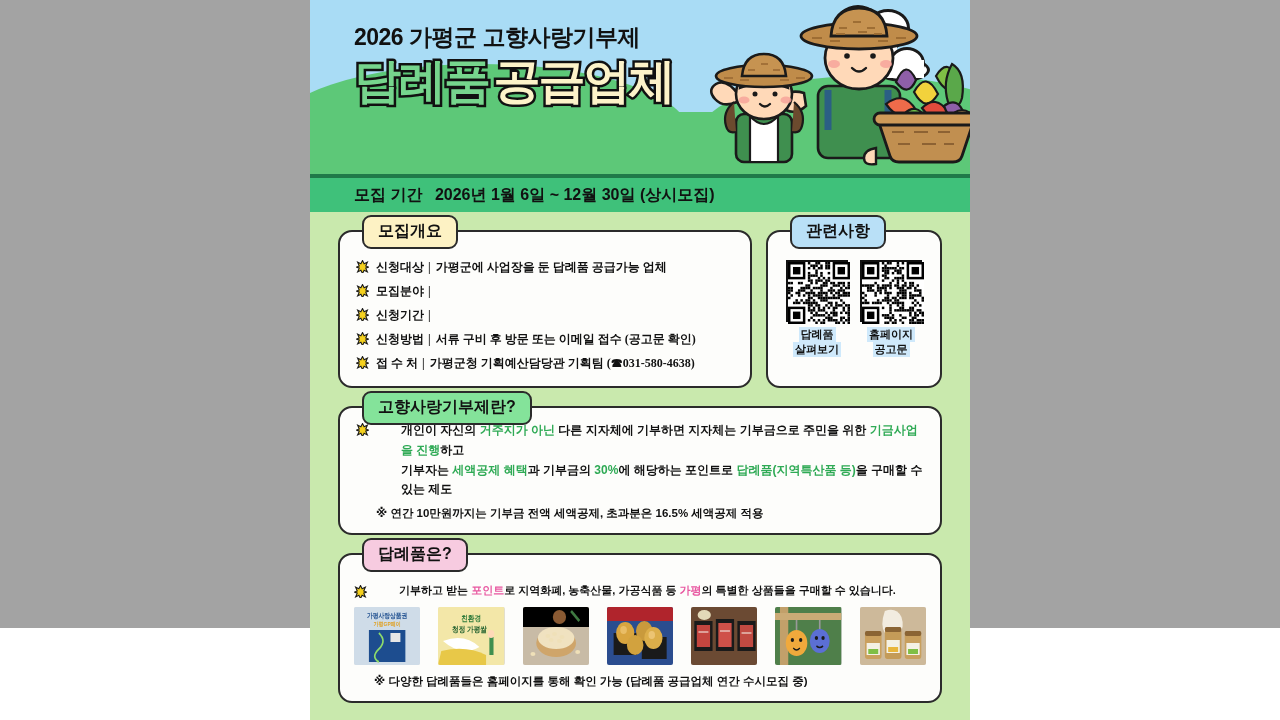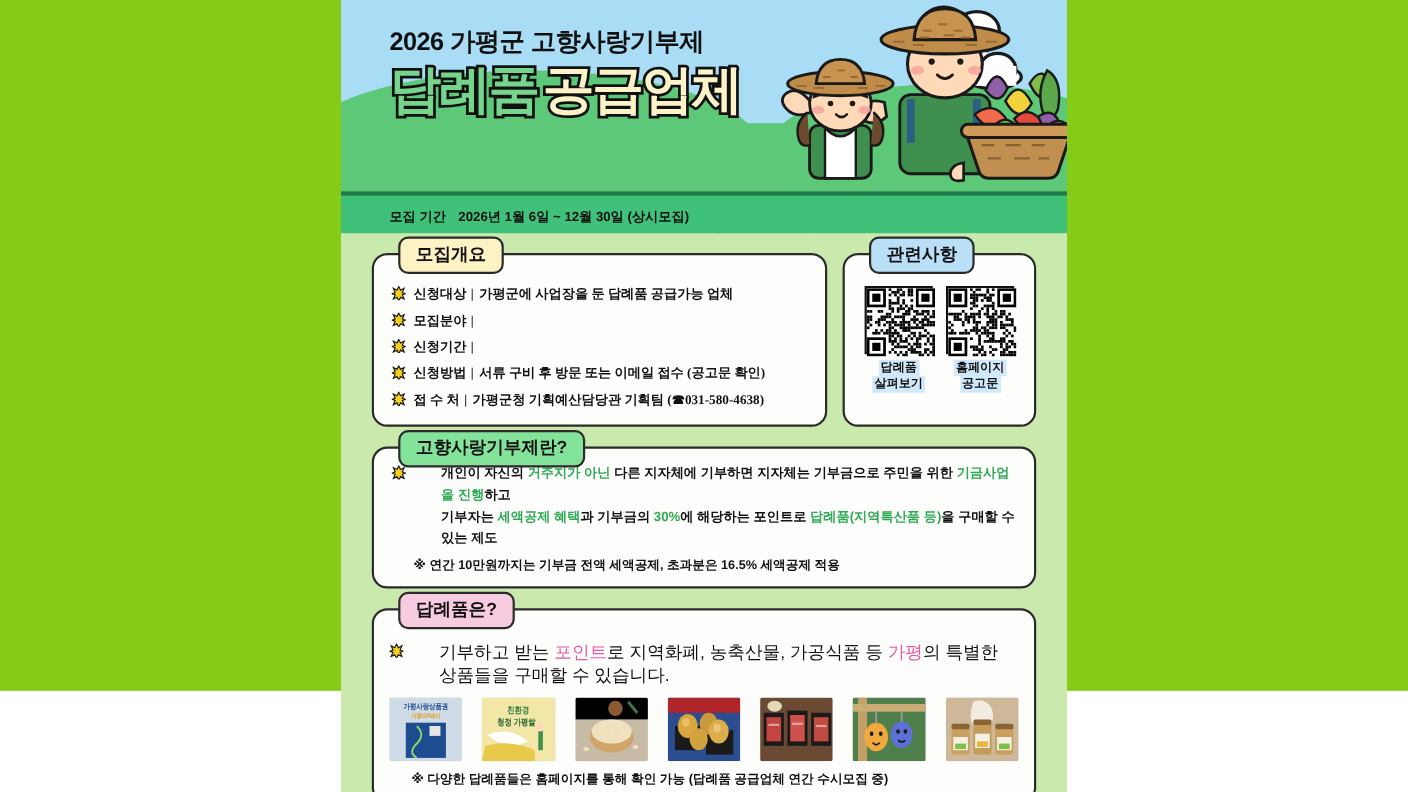--- a/index.html
+++ b/index.html
@@ -2,21 +2,21 @@
 <html lang="ko"><head>
 <meta charset="utf-8">
 <style>
   * { box-sizing: border-box; margin: 0; padding: 0; }
   html, body {
     width: 1280px; height: 720px;
     background: #ffffff;
     font-family: "Liberation Sans", "DejaVu Sans", sans-serif;
     overflow: hidden;
   }
-  #stage { position: relative; width: 1280px; height: 628px; background: #84cc16; }
+  #stage { position: relative; width: 1280px; height: 628px; background: #a3a3a3; }
 
   
   .poster {
     position: absolute; left: 310px; top: 0; width: 660px; height: 720px;
     background: #c9e9ad; overflow: hidden;
   }
 
   
   .header { position: relative; width: 100%; height: 212px; background: #a9dcf5; overflow: hidden; }
   .hill-back {
@@ -74,21 +74,21 @@
     display: inline-block; font-size: 47px; font-weight: bold; letter-spacing: -2px;
     -webkit-text-stroke: 5px #111; paint-order: stroke fill;
   }
   .w-green { color: #76d58d; }
   .w-cream { color: #fdf3c9; }
   .w-pink  { color: #f6c9dd; }
   .w-white { color: #ffffff; }
 
   .t-period {
     position: absolute; left: 44px; bottom: 6px; z-index: 6;
-    font-size: 12px; font-weight: bold; color: #111; white-space: nowrap;
+    font-size: 16px; font-weight: bold; color: #111; white-space: nowrap;
   }
   .t-period .lbl { margin-right: 8px; }
 
   
   .chars { position: absolute; right: 0; bottom: 34px; width: 270px; height: 180px; z-index: 5; }
 
   
   .body { position: relative; padding: 18px 28px 0 28px; }
 
   .card {
@@ -127,21 +127,21 @@
 
   
   .card-explain { padding: 13px 16px 12px; }
   .ex-line { display: flex; font-size: 12px; font-weight: bold; color: #111; line-height: 1.65; }
   .ex-body { flex: 1 1 auto; margin-left: 25px; }
   .hi-g { color: #2faa55; }
   .note { margin-top: 6px; padding-left: 20px; font-size: 11.5px; font-weight: bold; color: #111; }
 
   
   .card-gift { padding: 28px 14px 12px; margin-bottom: 0; }
-  .gift-lead { display: flex; font-size: 16px; font-weight: normal; color: #111; margin-bottom: 9px; }
+  .gift-lead { display: flex; font-size: 11px; font-weight: bold; color: #111; margin-bottom: 9px; }
   .hi-p { color: #e857a0; }
   .thumbs { display: flex; gap: 18px; }
   .thumb {
     flex: 1 1 0; height: 58px; border-radius: 2px; overflow: hidden; position: relative;
     background: #ddd;
   }
   .gift-note { margin-top: 9px; padding-left: 20px; font-size: 11.5px; font-weight: bold; color: #111; }
 
   svg { display: block; }
 </style>

